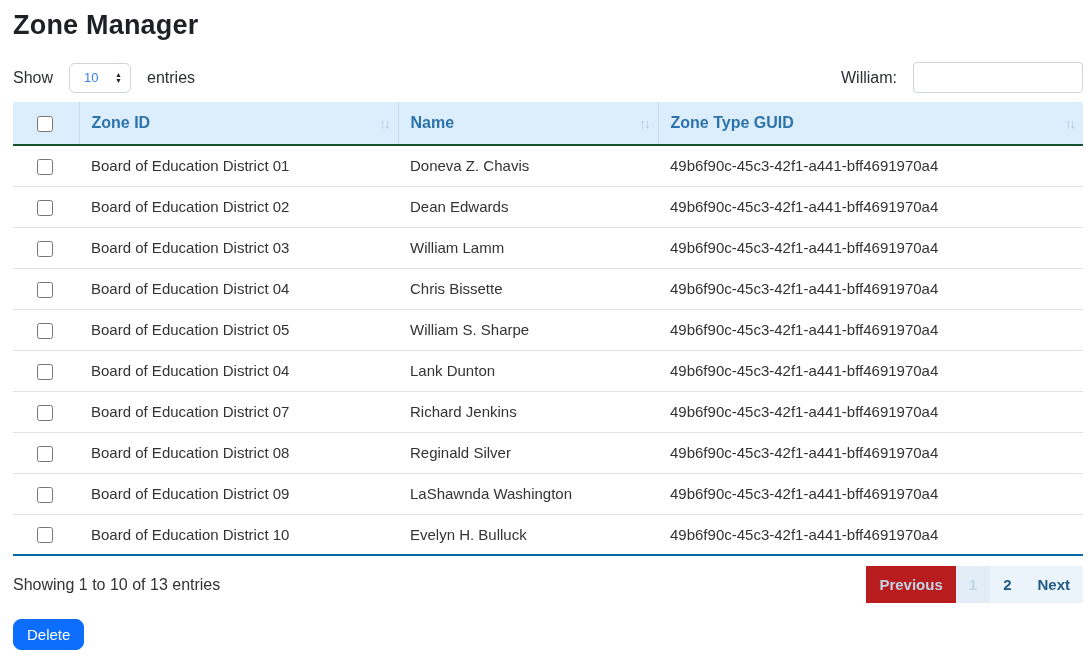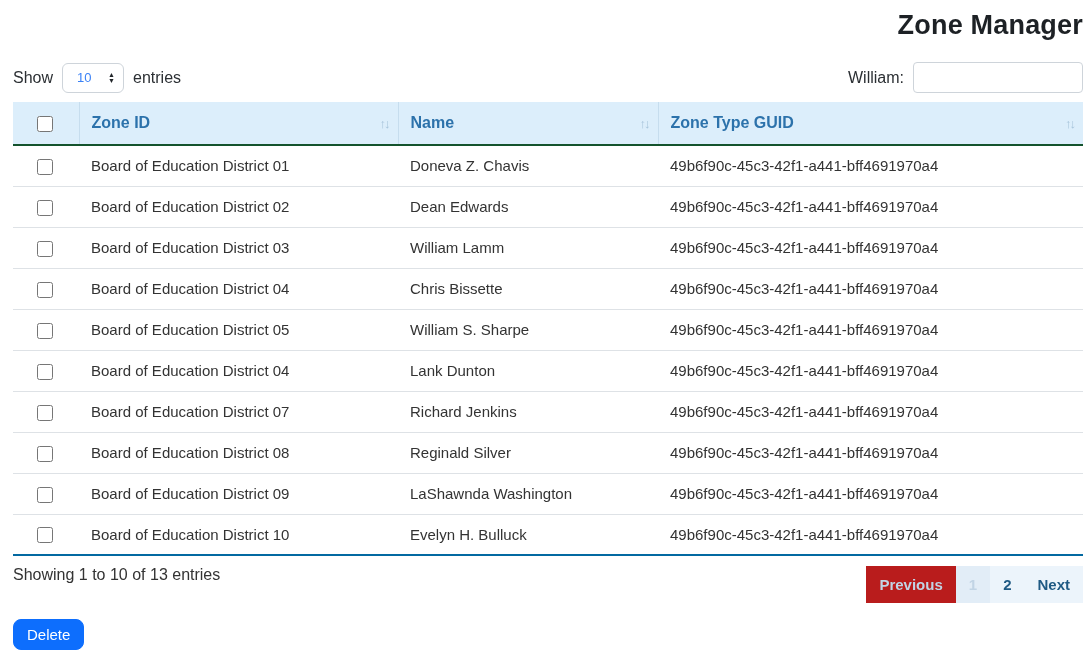--- a/index.html
+++ b/index.html
@@ -9,35 +9,34 @@
     color: #212529;
     padding: 10px 9px 12px 13px;
     overflow: hidden;
   }
 
   .page-title {
     font-size: 27px;
     font-weight: 700;
     color: #1d2125;
     letter-spacing: 0.2px;
-    text-align: right;
   }
 
   
   .controls {
     display: flex;
     justify-content: space-between;
     align-items: center;
     margin-top: 21px;
     margin-bottom: 9px;
   }
   .show-group, .search-group {
     display: flex;
     align-items: center;
-    gap: 9px;
+    gap: 16px;
     font-size: 16px;
     color: #2b2f33;
   }
   .select-wrap { position: relative; display: inline-block; }
   .page-length-select {
     appearance: none;
     -webkit-appearance: none;
     width: 62px;
     height: 30px;
     border: 1px solid #ced4da;
@@ -114,20 +113,21 @@
     width: 16px; height: 16px;
     accent-color: #ffffff;
     cursor: pointer;
     vertical-align: middle;
   }
 
   
   .footer-row {
     display: flex;
     justify-content: space-between;
+    align-items: center;
     margin-top: 10px;
   }
   .info-text { font-size: 16px; color: #333333; }
   .pagination { display: flex; font-size: 15px; font-weight: 700; }
   .page-btn { padding: 10px 13px; cursor: pointer; user-select: none; }
   .page-btn.disabled { color: #c1d4e5; background: #b91c1c; cursor: default; }
   .page-btn.current  { color: #c1d4e5; background: #e2edf7; cursor: default; }
   .page-btn.link     { color: #1f5a84; background: #ecf4fb; }
 
   

